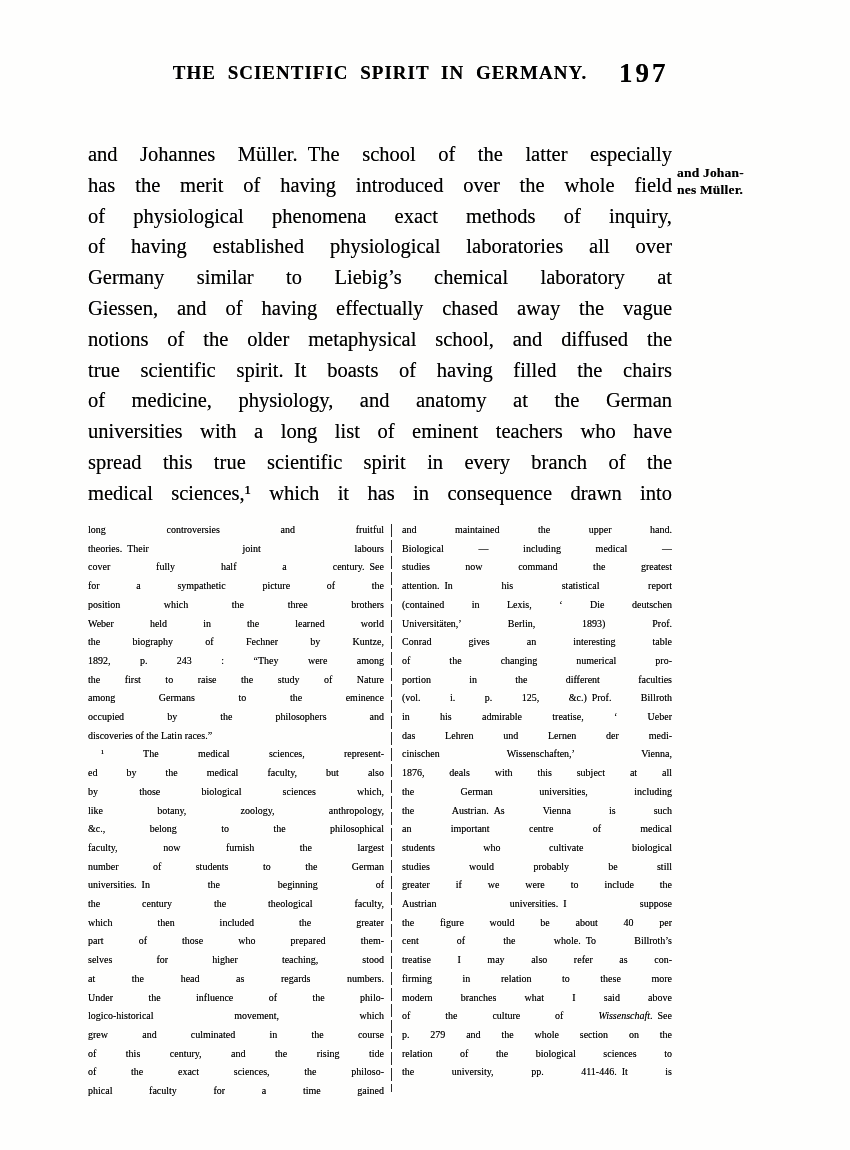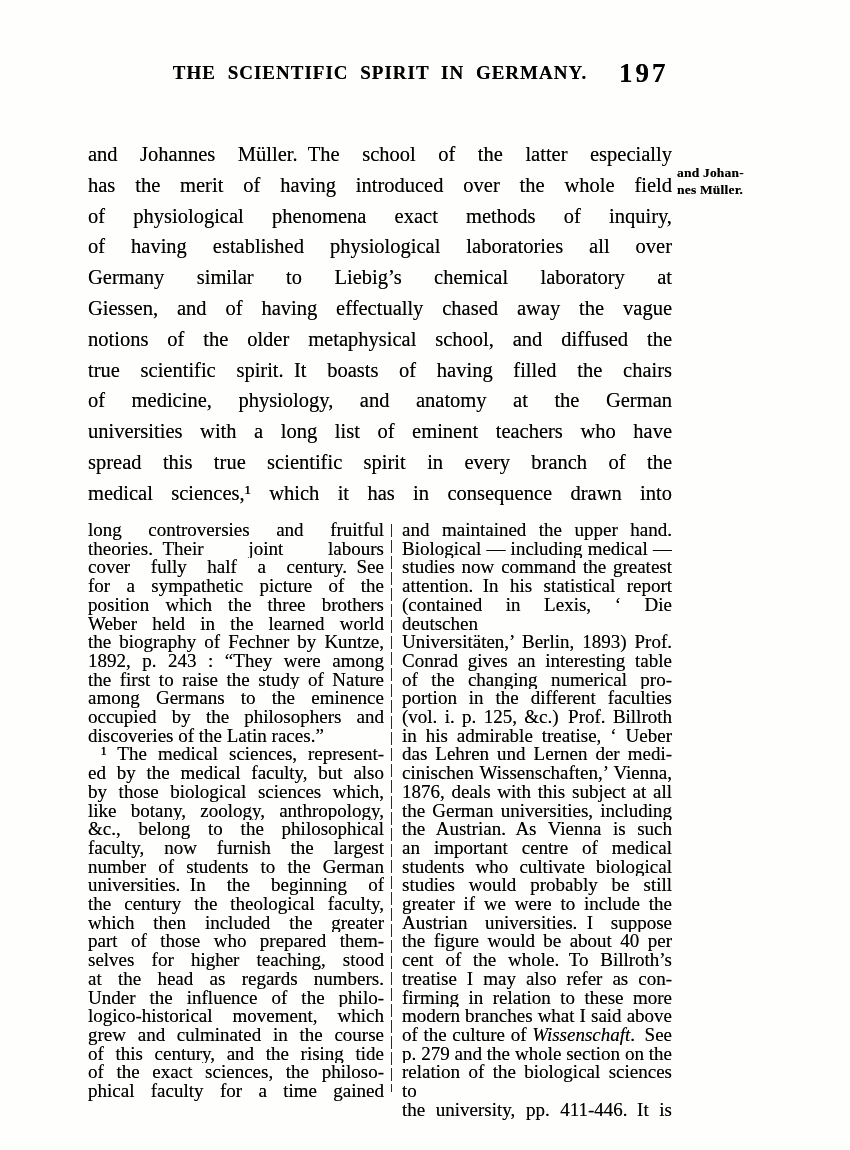--- a/index.html
+++ b/index.html
@@ -32,21 +32,21 @@
     font-size: 20.5px; line-height: 30.8px; margin-top: 27px;
   }
   .margin-note {
     position: absolute; left: 677px; top: 122px; width: 135px;
     font-weight: bold; font-size: 13.5px; line-height: 16.5px;
     letter-spacing: 0.2px;
     margin-top: 43px;
   }
   .footnote-col {
     position: absolute; top: 521px;
-    font-size: 19px; line-height: 18.7px;
+    font-size: 10px; line-height: 18.7px;
   }
   .footnote-col.left  { left: 88px;  width: 296px; }
   .footnote-col.right { left: 402px; width: 270px; }
   .col-divider {
     position: absolute; left: 391px; top: 524px;
     width: 1px; height: 568px;
     background: repeating-linear-gradient(
       to bottom, #2a2a2a 0px, #2a2a2a 13px,
       transparent 13px, transparent 16px);
   }

